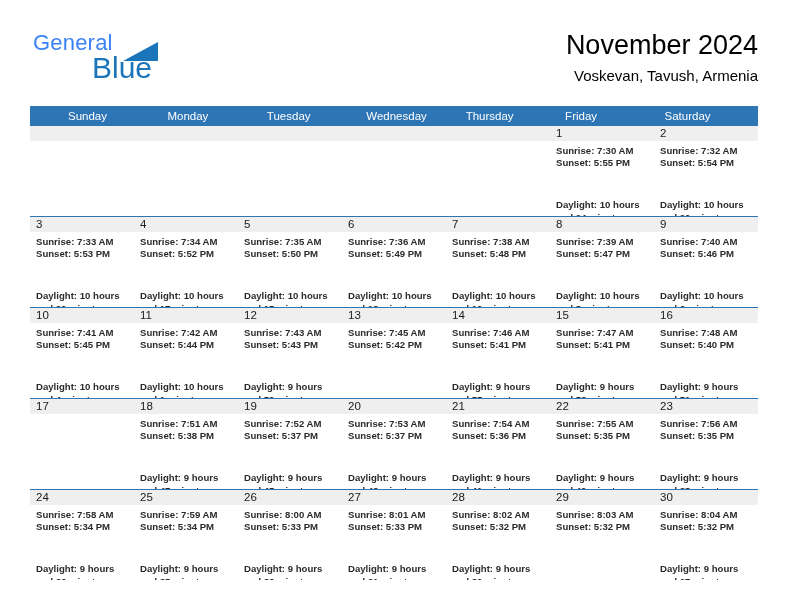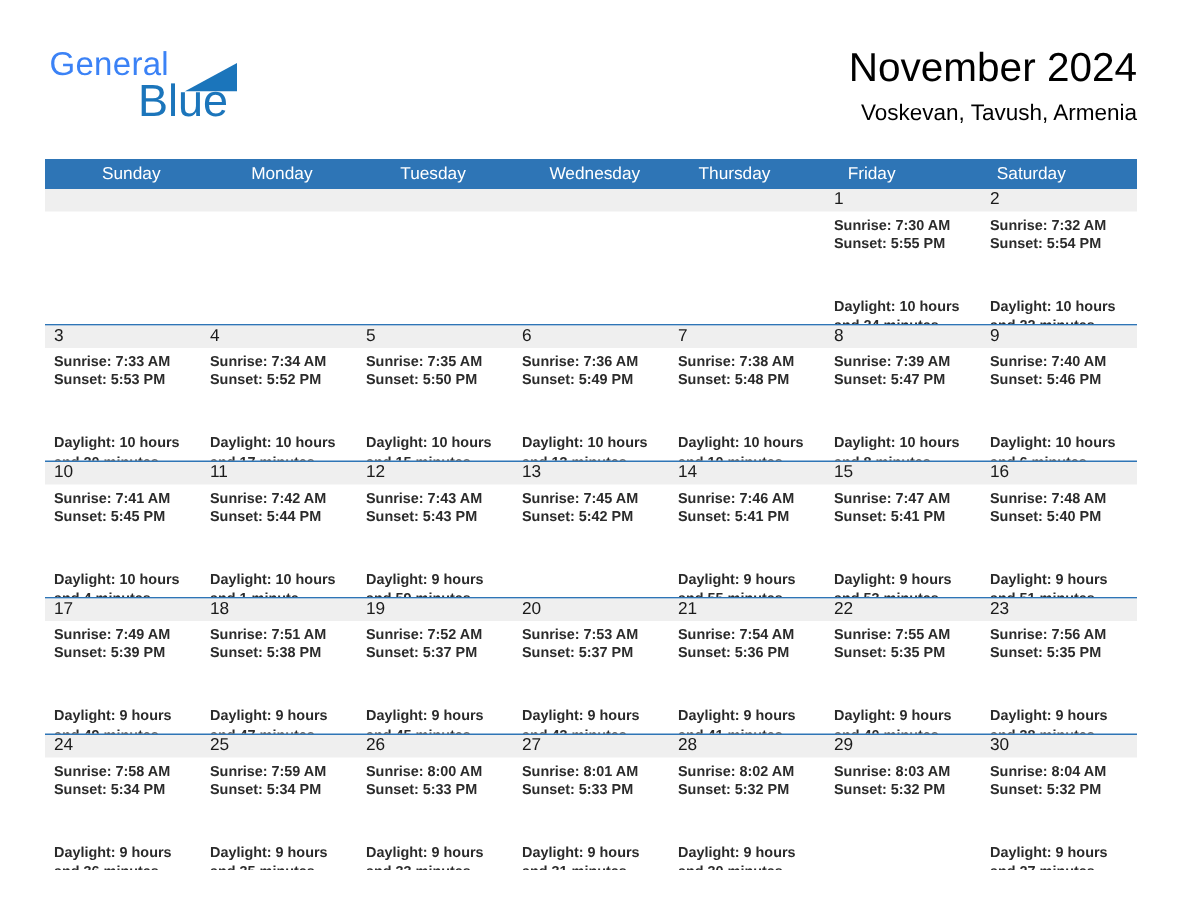--- a/index.html
+++ b/index.html
@@ -319,25 +319,20 @@
             <div class="info">
               <div>Sunrise: 7:48 AM</div>
               <div>Sunset: 5:40 PM</div>
               <div class="daylight">Daylight: 9 hours and 51 minutes.</div>
             </div>
           </div>
         </div>
         <div class="week">
           <div class="cell">
             <div class="datenum">17</div>
-            <div class="info">
-              <div>Sunrise: 7:49 AM</div>
-              <div>Sunset: 5:39 PM</div>
-              <div class="daylight">Daylight: 9 hours and 49 minutes.</div>
-            </div>
           </div>
           <div class="cell">
             <div class="datenum">18</div>
             <div class="info">
               <div>Sunrise: 7:51 AM</div>
               <div>Sunset: 5:38 PM</div>
               <div class="daylight">Daylight: 9 hours and 47 minutes.</div>
             </div>
           </div>
           <div class="cell">

